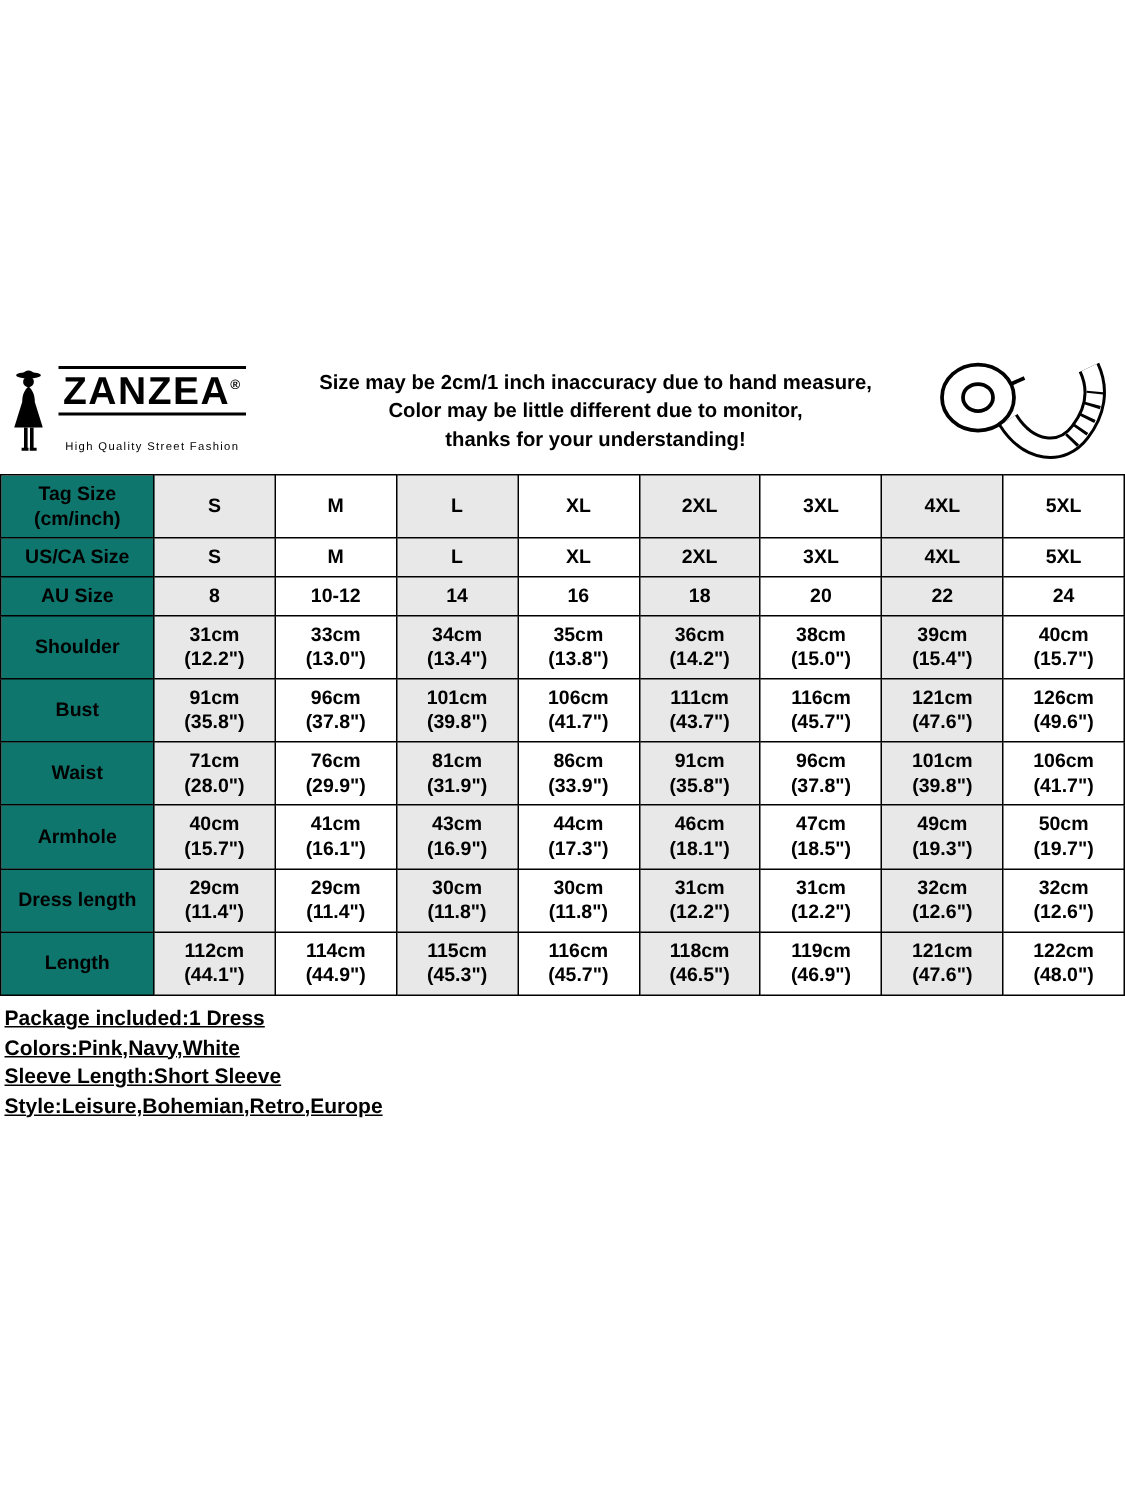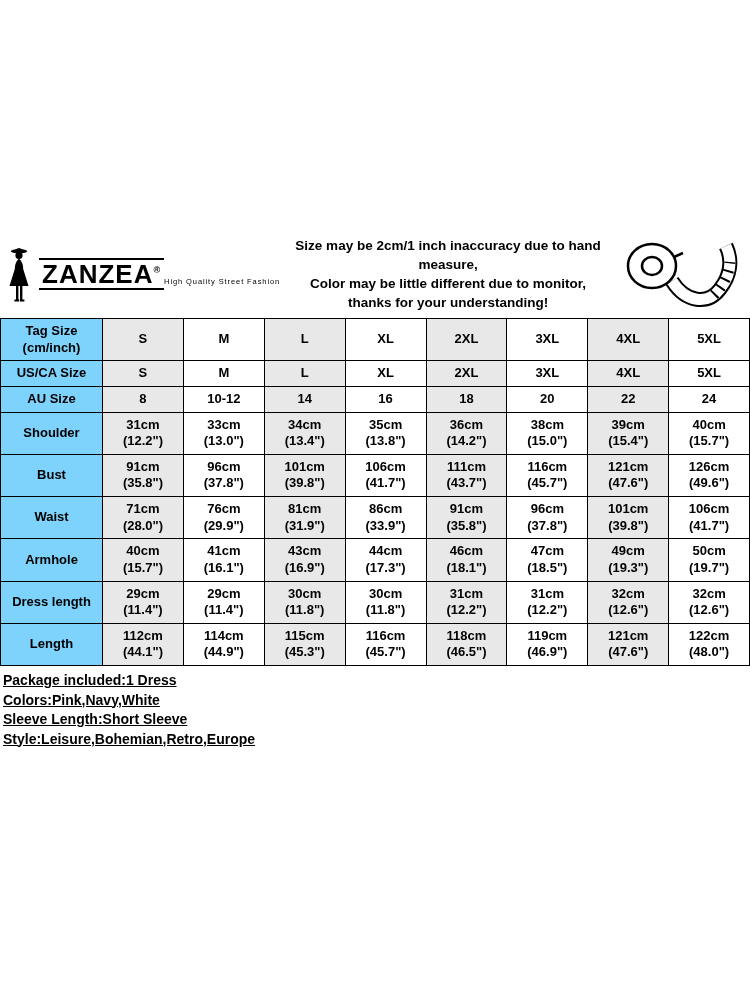--- a/index.html
+++ b/index.html
@@ -9,21 +9,21 @@
     width:750px; height:1000px; background:#ffffff; color:#000;
     font-family:"Liberation Sans", sans-serif;
   }
   .page { position:relative; width:750px; height:1000px; background:#fff; overflow:hidden; }
   .content { padding-top:236px; }
 
   
   .header-row { display:flex; align-items:center; padding:0 8px 6px 6px; }
   .logo { flex:0 0 172px; display:flex; align-items:center; gap:3px; }
   .logo-figure svg { display:block; }
-  .logo-text { display:flex; flex-direction:row; align-items:center; }
+  .logo-text { display:flex; flex-direction:column; align-items:center; }
   .brand-line {
     border-top:2px solid #000; border-bottom:2px solid #000;
     padding:0 3px; font-size:26px; font-weight:bold; letter-spacing:1px; line-height:1.08;
     white-space:nowrap;
   }
   .reg { font-size:9px; vertical-align:super; font-weight:bold; }
   .tagline { font-size:7.5px; letter-spacing:0.9px; margin-top:16px; white-space:nowrap; }
 
   .notice { flex:1; text-align:center; font-weight:bold; font-size:13.5px; line-height:19px; padding:0 4px; }
 
@@ -31,21 +31,21 @@
   .tape svg { display:block; }
 
   
   .size-table { width:750px; border-collapse:collapse; table-layout:fixed; }
   .size-table td {
     border:1px solid #000; text-align:center; vertical-align:middle;
     font-weight:bold; font-size:13px; line-height:1.28; padding:4px 1px;
     background:#fff;
   }
   .size-table td.shaded { background:var(--shade); }
-  .size-table td.row-label { background:#7dd3fc;margin-top:32px; }
+  .size-table td.row-label { background:#0f766e;margin-top:32px; }
 
   
   .details { padding:5px 3px 0 3px; font-weight:bold; font-size:14px; line-height:19.5px;text-decoration:underline; }
 </style>
 </head>
 <body>
 
 <div class="page">
   <div class="content">
 

